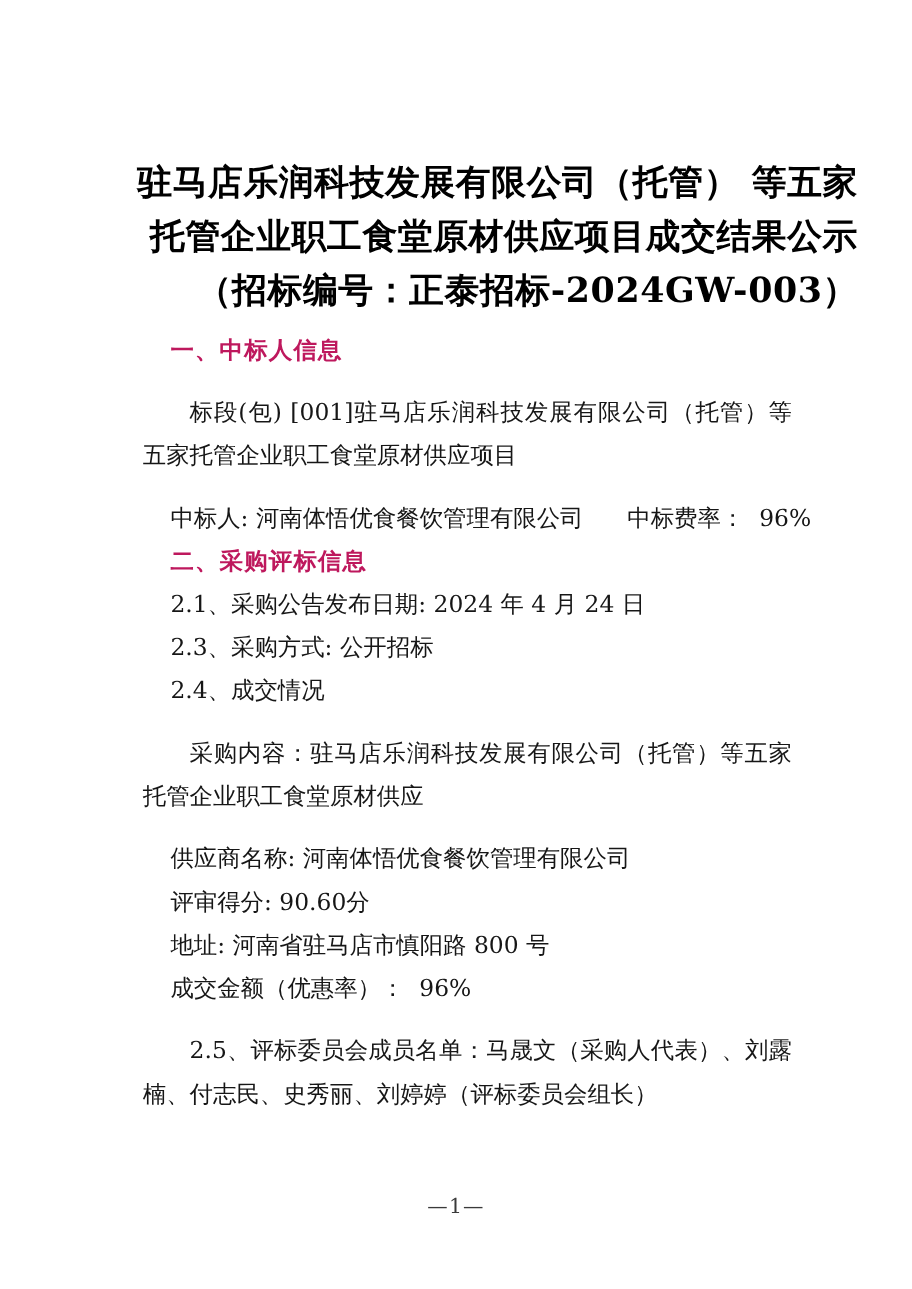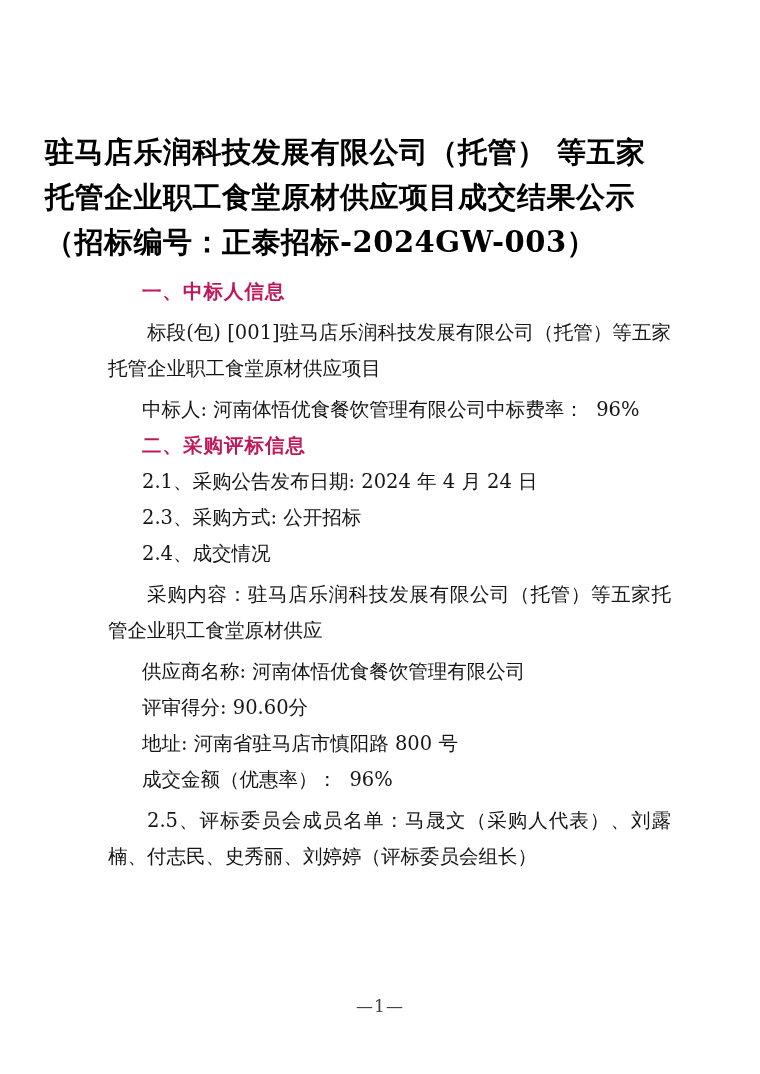--- a/index.html
+++ b/index.html
@@ -14,21 +14,21 @@
     background: #ffffff;
     overflow: hidden;
     font-family: "DejaVu Serif", "Liberation Serif", serif;
     color: #161616;
   }
   .doc-title {
     position: absolute;
     top: 130px;
     left: 45px;
     right: 45px;
-    text-align: left;
+    text-align: right;
     font-size: 29px;
     font-weight: bold;
     line-height: 45px;
     color: #000000;
     letter-spacing: 0.5px;
   }
   .body-text {
     position: absolute;
     top: 274px;
     left: 103px;
@@ -37,30 +37,31 @@
     line-height: 36px;
   }
   .heading {
     font-family: "DejaVu Sans", "Liberation Sans", sans-serif;
     font-weight: bold;
     text-indent: 2em;
     color: #be185d;
     letter-spacing: 1px;
   }
   .para {
-    margin: 5px;
+    margin: 16px;
     text-indent: 2em;
     text-align: justify;
   }
   .line {
     text-indent: 2em;
     white-space: pre-wrap;
   }
   .split-line {
     display: flex;
+    justify-content: space-between;
     padding-left: 2em;
     white-space: pre-wrap;
   }
   .page-number {
     position: absolute;
     top: 996px;
     left: 0;
     width: 100%;
     text-align: center;
     font-size: 17px;

